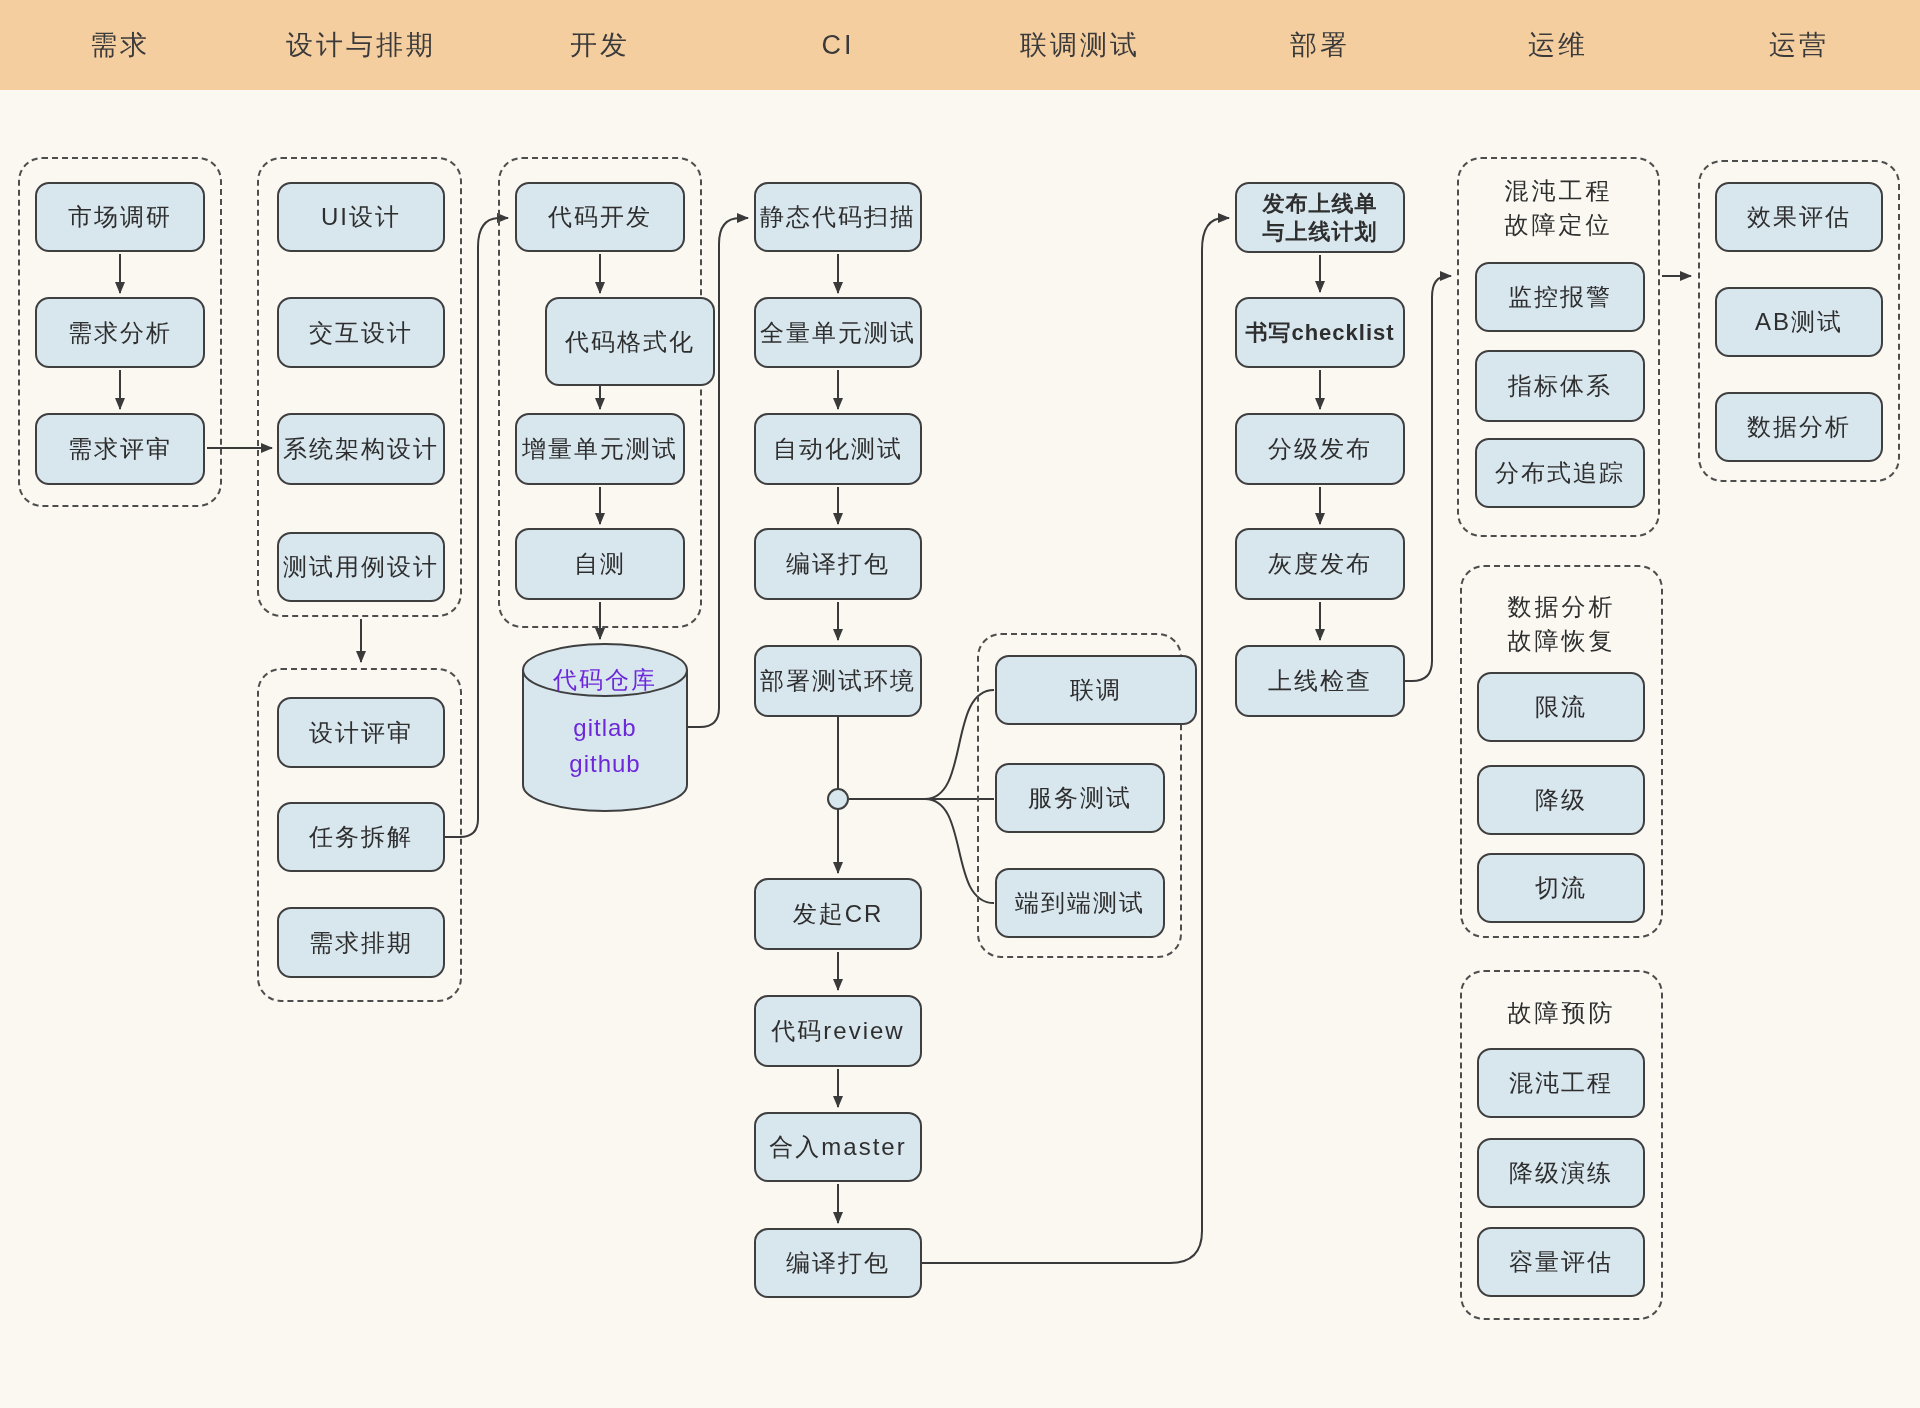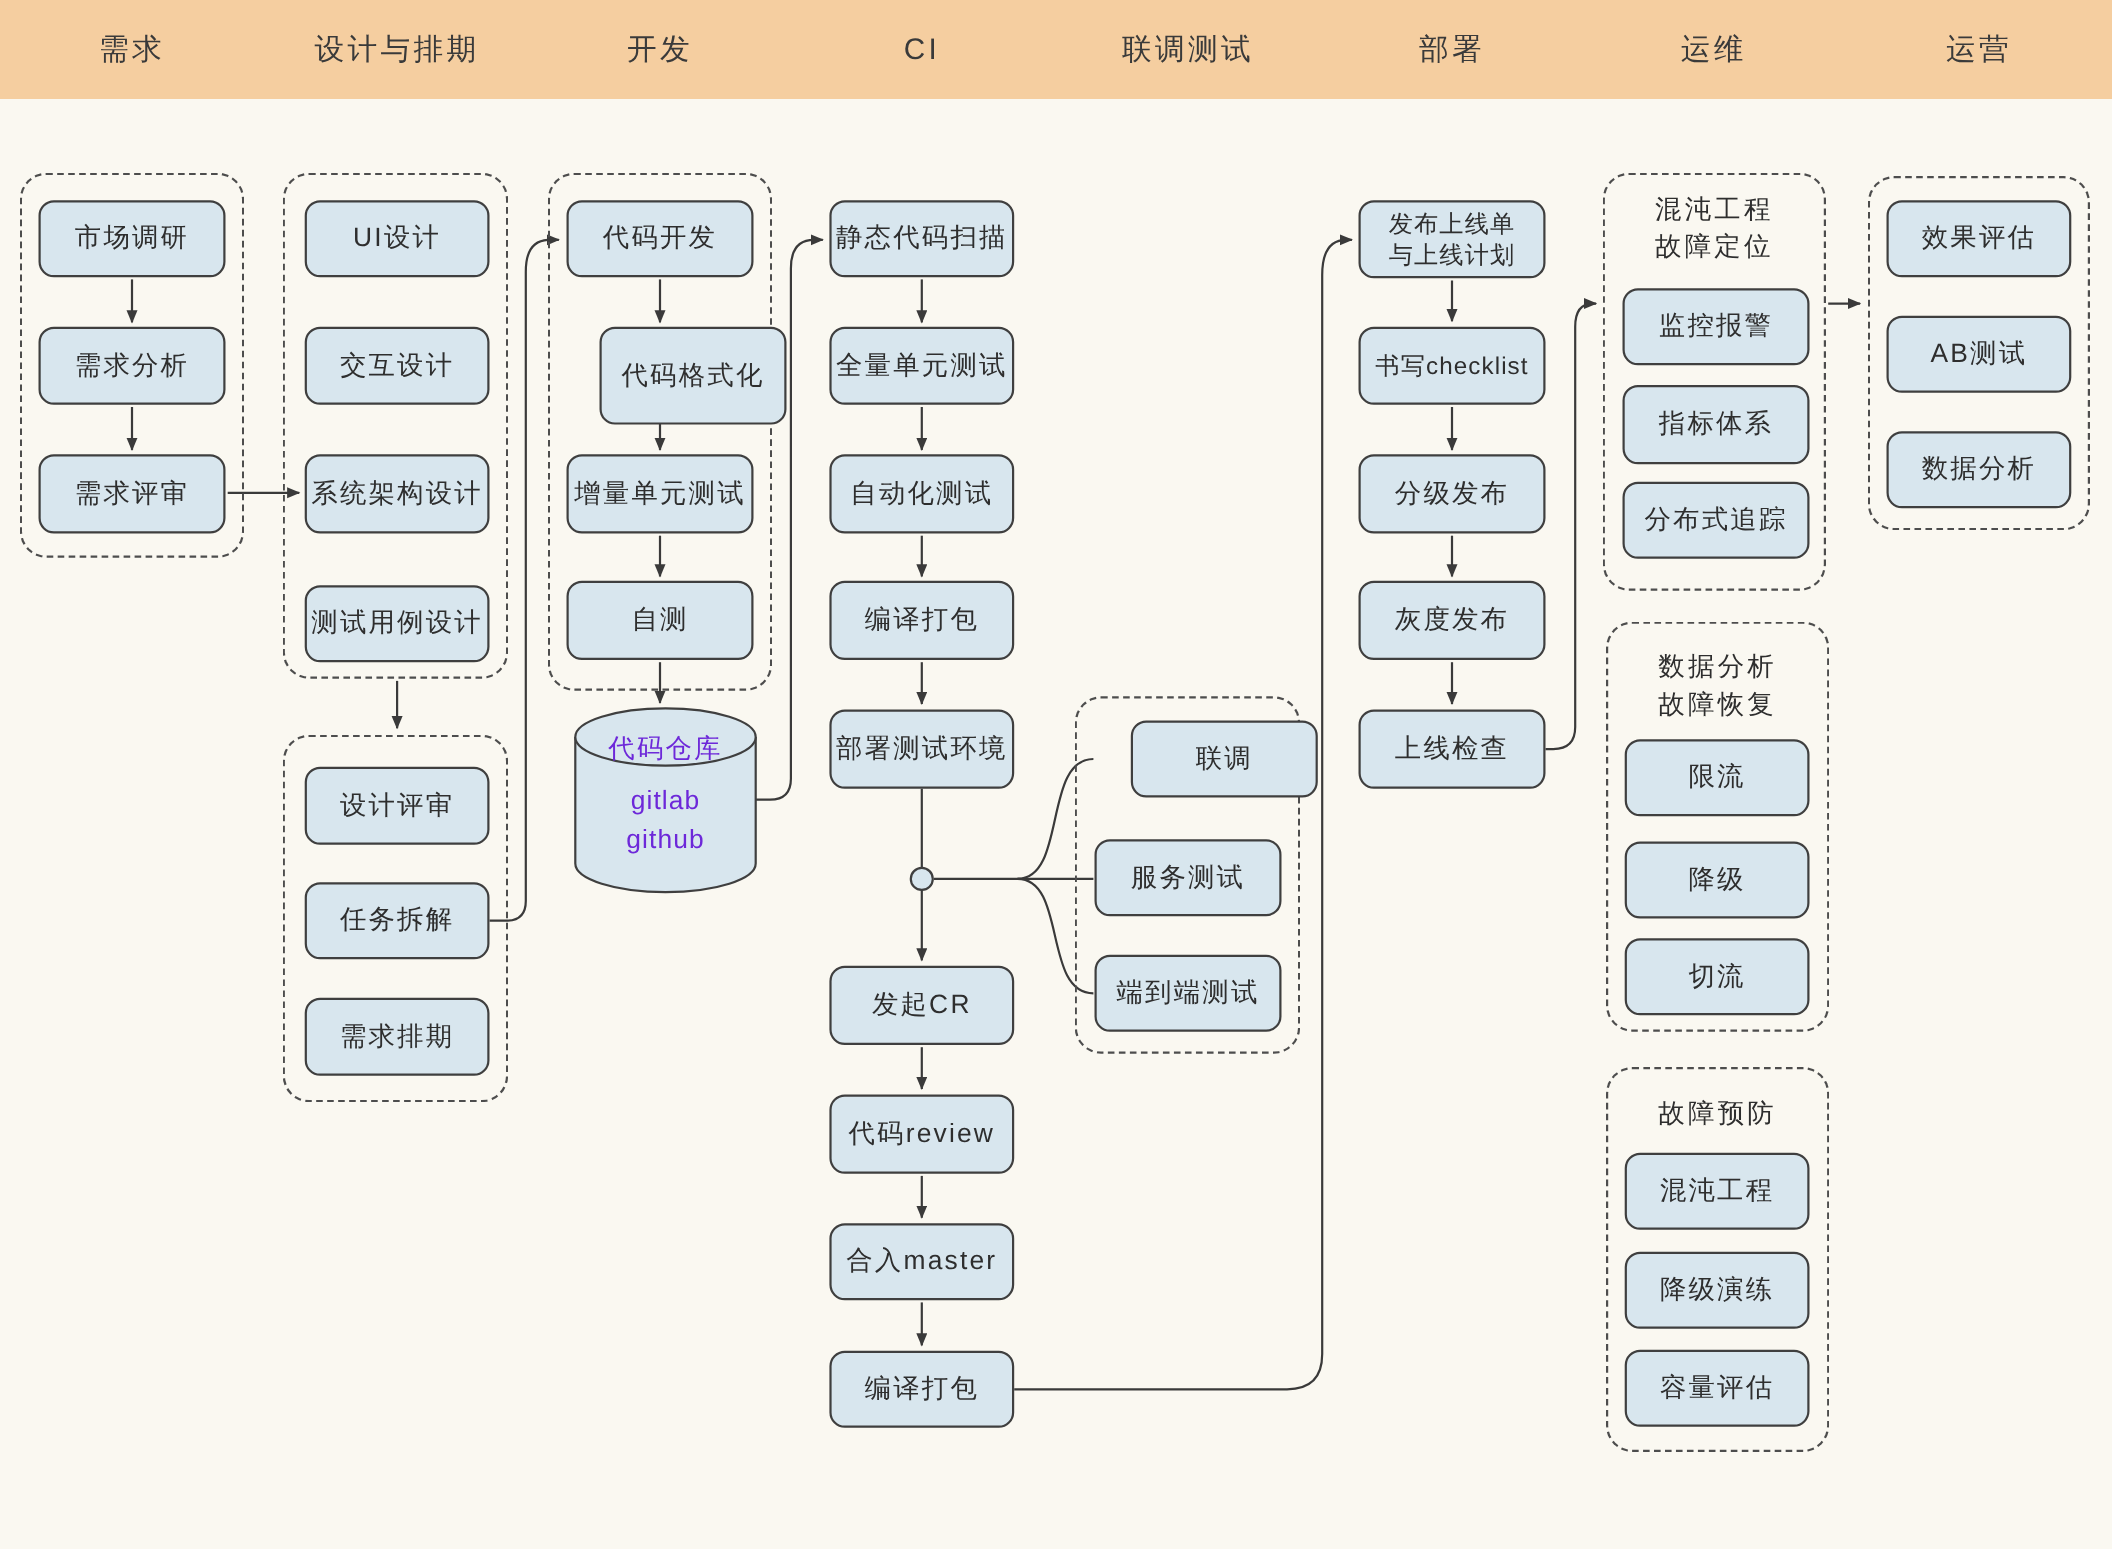--- a/index.html
+++ b/index.html
@@ -6,21 +6,21 @@
   .canvas{position:relative;width:1920px;height:1408px;background:#FAF8F1;overflow:hidden;
           font-family:"Liberation Sans","DejaVu Sans",sans-serif;color:#333;}
   .header{position:absolute;left:0;top:0;width:1920px;height:90px;background:#F5CEA0;}
   .hlabel{position:absolute;top:50%;transform:translate(-50%,-50%);font-size:27px;
           letter-spacing:3px;color:#3A3A3A;font-weight:500;white-space:nowrap;}
   .group{position:absolute;border:2px dashed #4D4D4D;border-radius:24px;box-sizing:border-box;}
   .node{position:absolute;background:#D8E6EE;border:2px solid #3F3F3F;border-radius:14px;
         box-sizing:border-box;display:flex;align-items:center;justify-content:center;
         flex-direction:column;font-size:24px;letter-spacing:2px;color:#2E2E2E;
         text-align:center;line-height:28px;}
-  .node.small-text{font-size:22px;letter-spacing:1px;}
+  .node.small-text{font-size:22px;letter-spacing:1px;font-weight:bold;}
   .gtitle{position:absolute;text-align:center;font-size:24px;letter-spacing:3px;
           color:#2E2E2E;line-height:34px;font-weight:500;}
   .cyltext{position:absolute;text-align:center;font-size:24px;letter-spacing:2px;color:#6d28d9;}
   .cyltext.latin{letter-spacing:1px;}
   svg.wires{position:absolute;left:0;top:0;}
 </style>
 </head>
 <body>
 
 <div class="canvas">
@@ -133,21 +133,21 @@
   <div class="node" style="left:754px;top:182px;width:168px;height:70px">静态代码扫描</div>
   <div class="node" style="left:754px;top:297px;width:168px;height:71px">全量单元测试</div>
   <div class="node" style="left:754px;top:413px;width:168px;height:72px">自动化测试</div>
   <div class="node" style="left:754px;top:528px;width:168px;height:72px">编译打包</div>
   <div class="node" style="left:754px;top:645px;width:168px;height:72px">部署测试环境</div>
   <div class="node" style="left:754px;top:878px;width:168px;height:72px">发起CR</div>
   <div class="node" style="left:754px;top:995px;width:168px;height:72px">代码review</div>
   <div class="node" style="left:754px;top:1112px;width:168px;height:70px">合入master</div>
   <div class="node" style="left:754px;top:1228px;width:168px;height:70px">编译打包</div>
 
-  <div class="node" style="left:1028px;top:655px;width:170px;height:70px">联调</div>
+  <div class="node" style="left:995px;top:655px;width:202px;height:70px">联调</div>
   <div class="node" style="left:995px;top:763px;width:170px;height:70px">服务测试</div>
   <div class="node" style="left:995px;top:868px;width:170px;height:70px">端到端测试</div>
 
   <div class="node small-text" style="left:1235px;top:182px;width:170px;height:71px">
     <span>发布上线单</span>
     <span>与上线计划</span>
   </div>
   <div class="node small-text" style="left:1235px;top:297px;width:170px;height:71px">书写checklist</div>
   <div class="node" style="left:1235px;top:413px;width:170px;height:72px">分级发布</div>
   <div class="node" style="left:1235px;top:528px;width:170px;height:72px">灰度发布</div>

